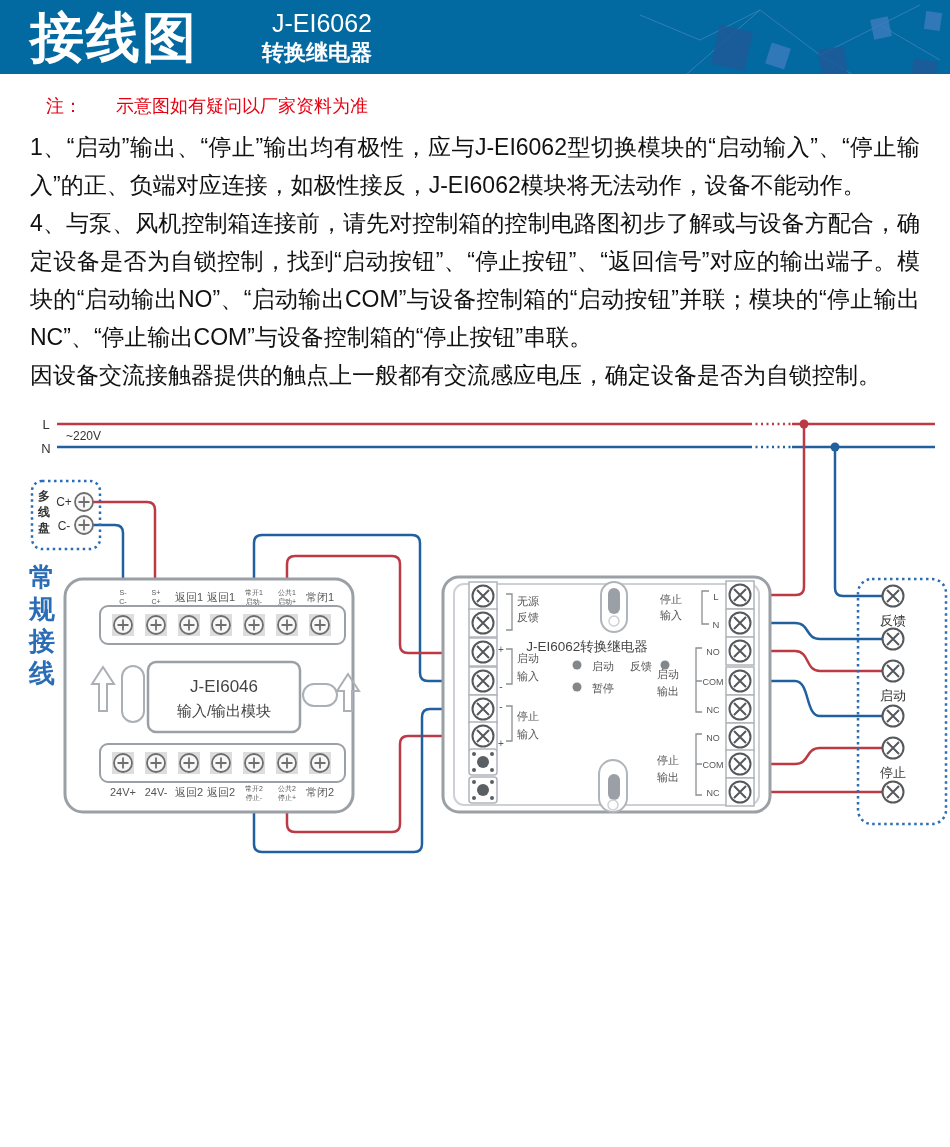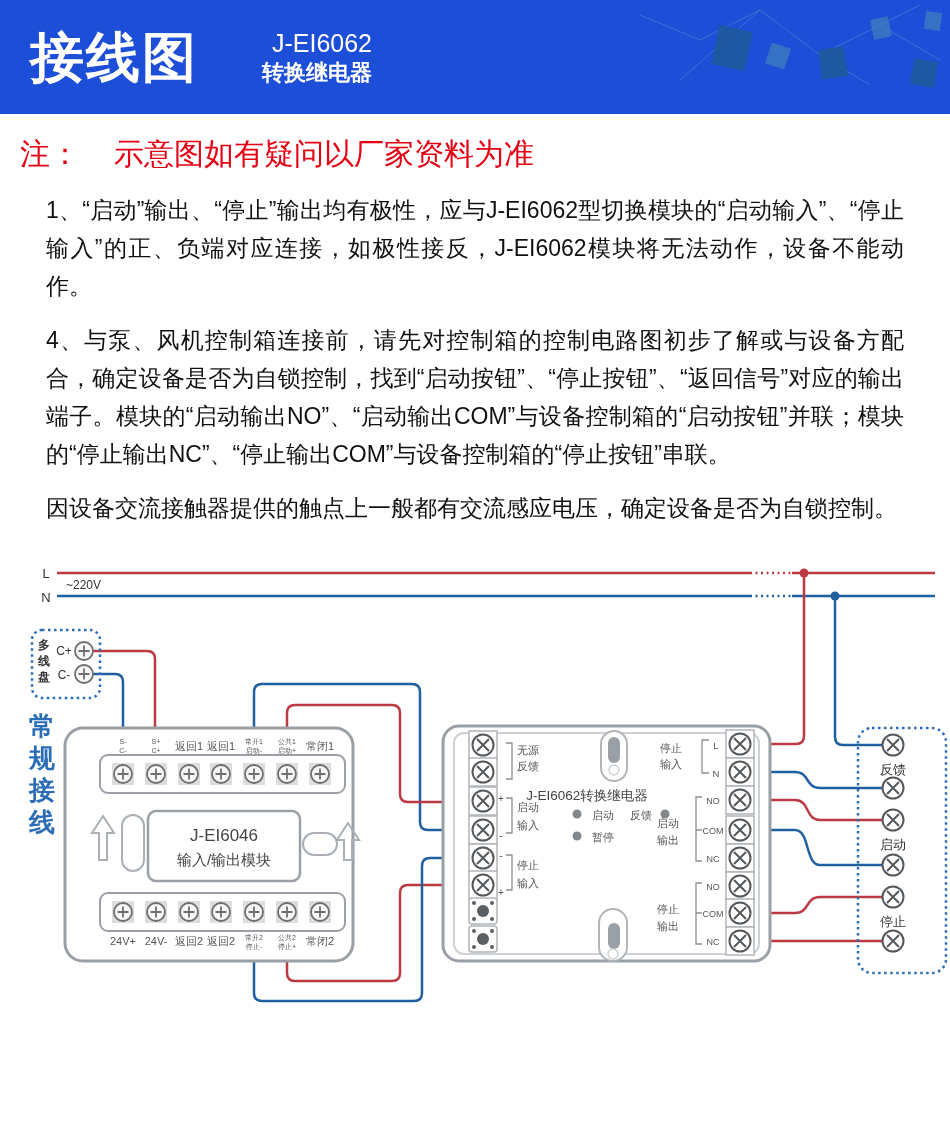--- a/index.html
+++ b/index.html
@@ -1,27 +1,27 @@
 <!DOCTYPE html>
 <html><head>
 <meta charset="utf-8">
 <style>
   html,body{margin:0;padding:0;background:#ffffff;}
   body{width:950px;font-family:"Liberation Sans","DejaVu Sans",sans-serif;}
   .page{width:950px;height:1147px;position:relative;overflow:hidden;background:#fff;}
-  .header{height:114px;background:#1d4ed8;position:relative;overflow:hidden;display:flex;align-items:center;}
+  .header{height:74px;background:#0369a1;position:relative;overflow:hidden;display:flex;align-items:center;}
   .header-title{color:#fff;font-size:54px;font-weight:bold;margin-left:30px;letter-spacing:2px;line-height:90px;}
   .header-sub{margin-left:36px;color:#fff;line-height:1.25;}
   .header-model{font-size:25px;font-weight:normal;text-align:right;}
   .header-product{font-size:22px;font-weight:bold;margin-left:28px;}
   .deco{position:absolute;right:0;top:0;height:90px;}
-  .note{margin:20px 30px 4px 20px;color:#e60012;font-size:30px;}
+  .note{margin:20px 30px 4px 46px;color:#e60012;font-size:18px;}
   .note .prefix{margin-right:34px;}
   .paragraphs{margin:10px 30px 0 30px;color:#111;font-size:23px;line-height:38px;text-align:justify;}
-  .paragraphs p{margin:16px;}
+  .paragraphs p{margin:0;}
   svg text{font-family:"Liberation Sans","DejaVu Sans",sans-serif;}
   .diagram{display:block;}
 </style>
 </head>
 <body>
 
 <div class="page">
 
   <div class="header">
     <div class="header-title">接线图</div>

